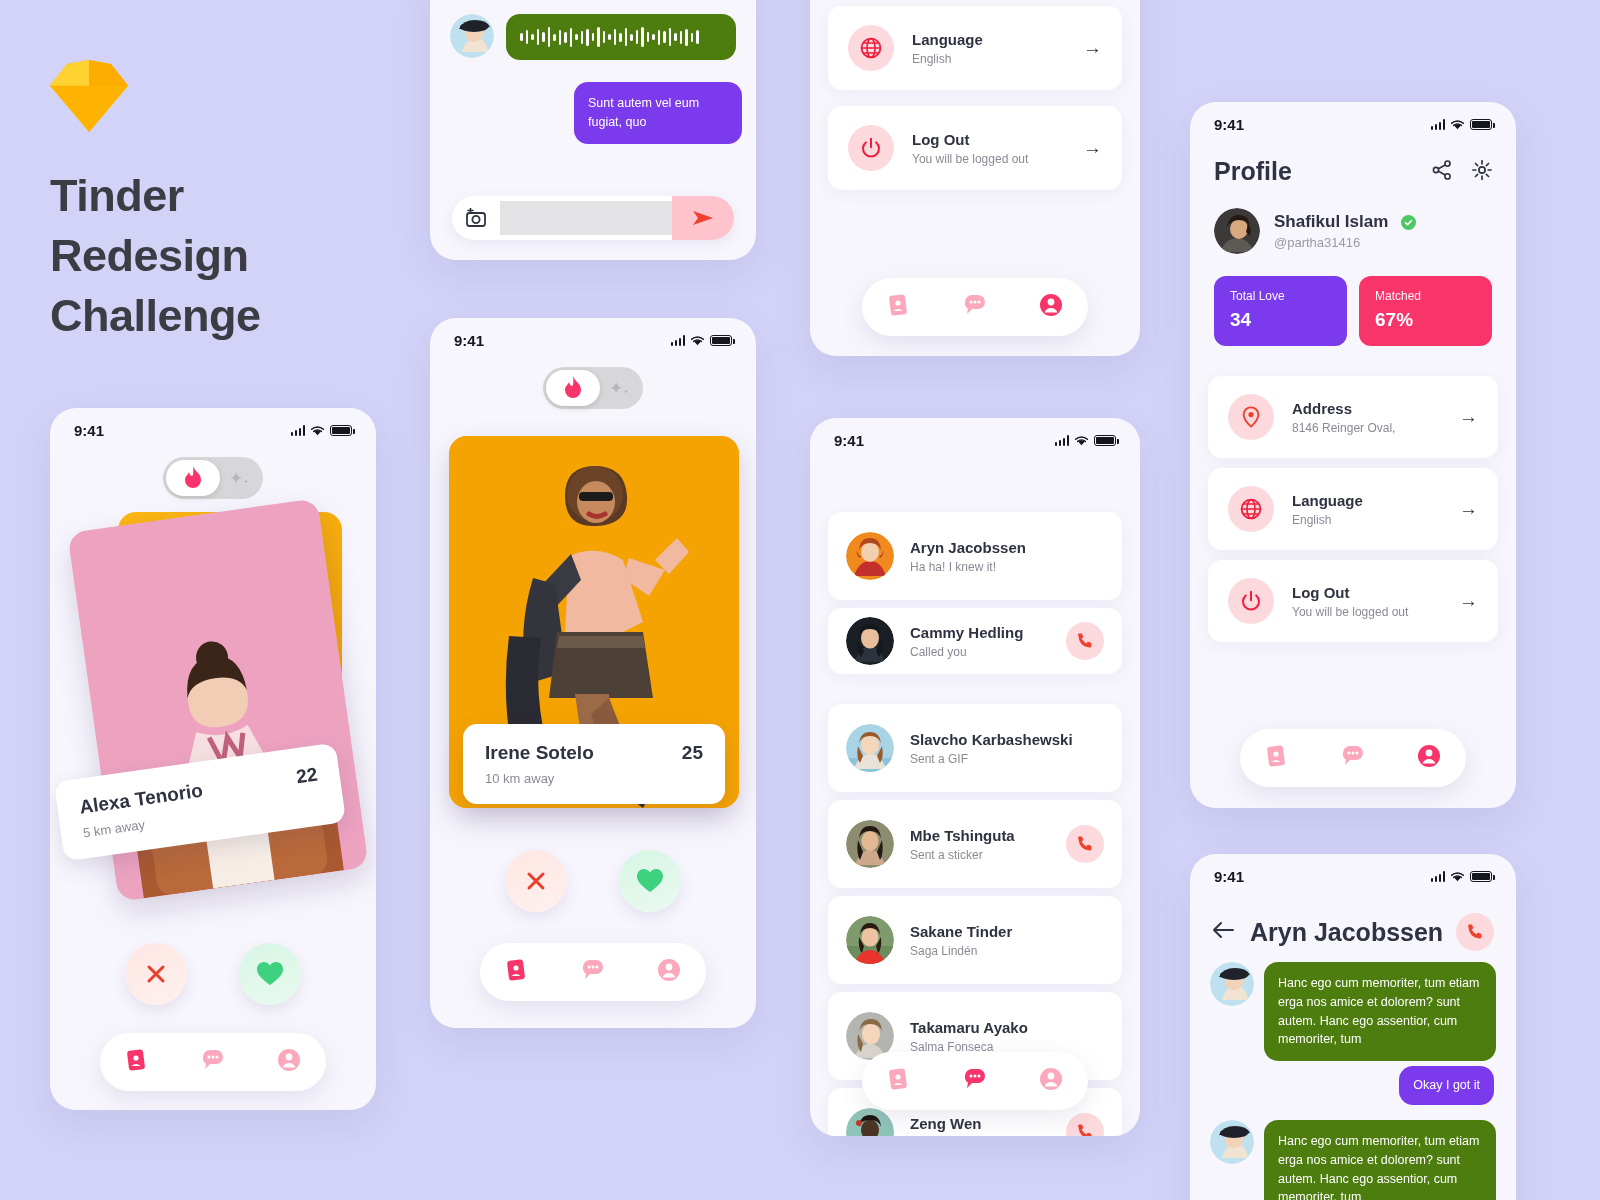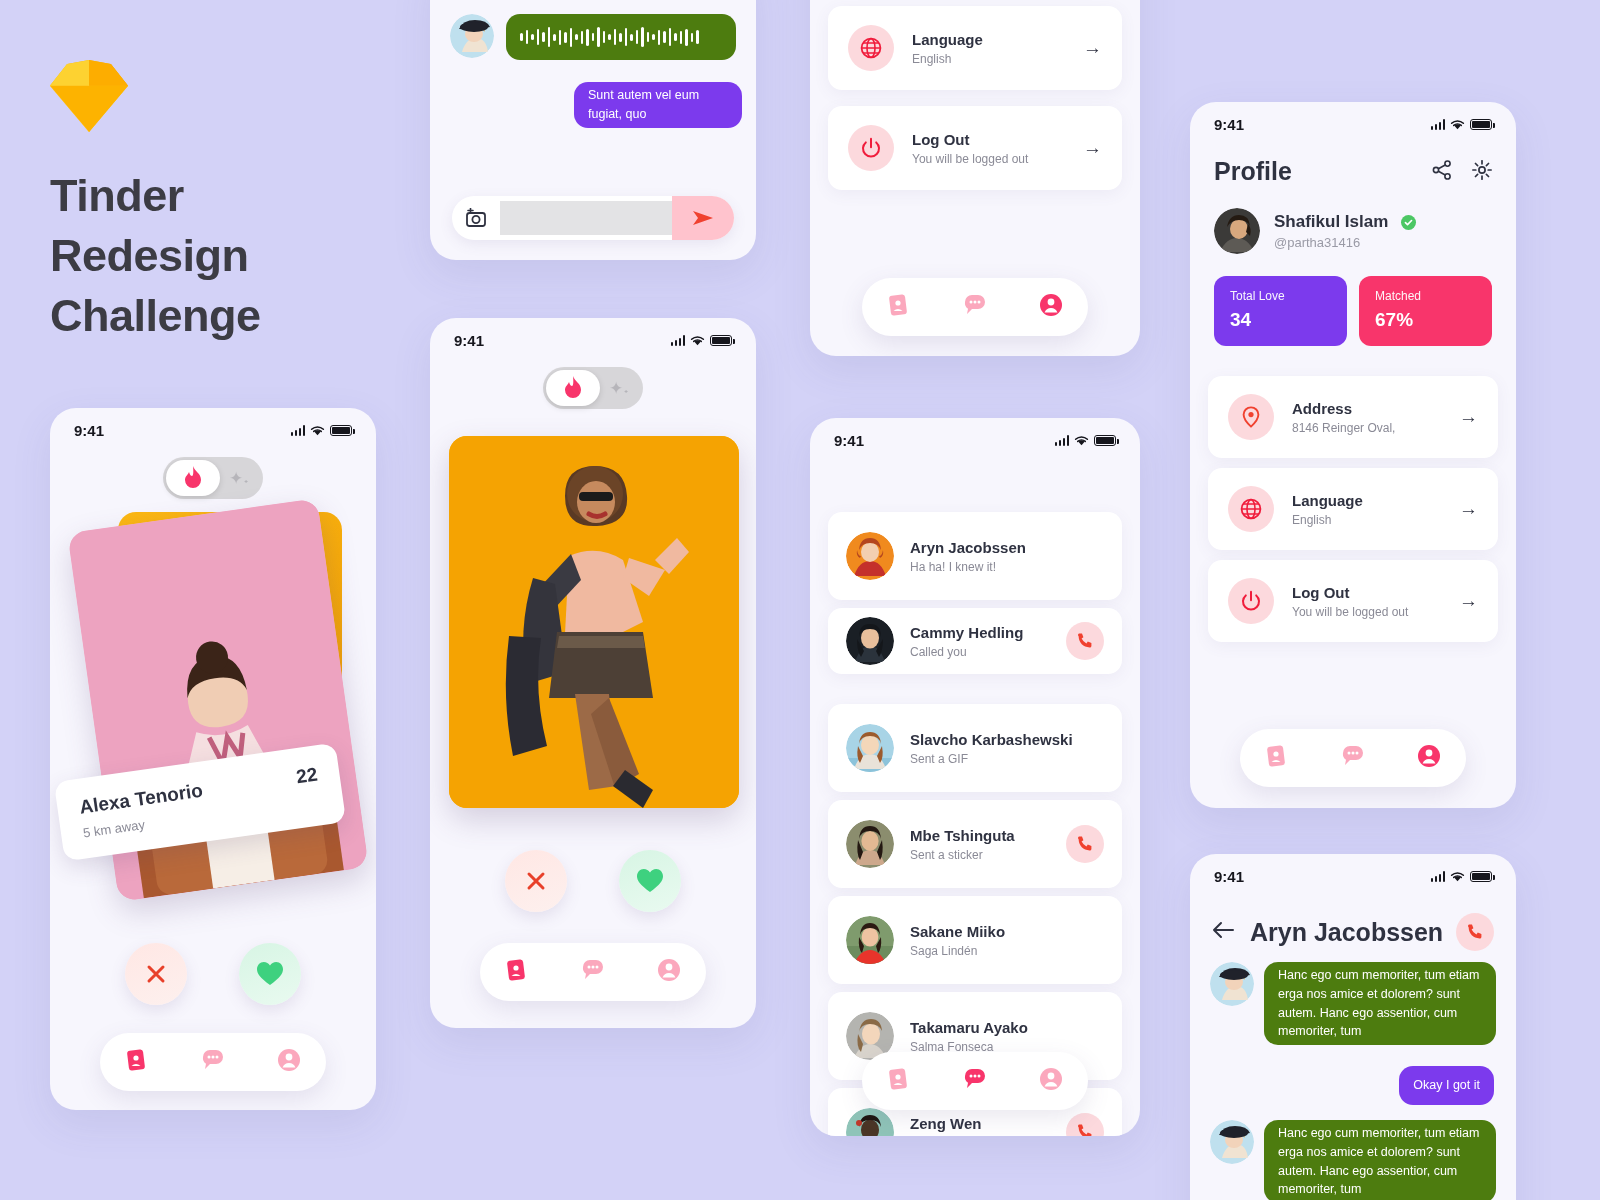--- a/index.html
+++ b/index.html
@@ -120,21 +120,21 @@
   .prof-header { display: flex; align-items: center; justify-content: space-between; }
   .prof-user { display: flex; align-items: center; }
   .prof-name { font-size: 17px; font-weight: bold; color: #2f3241; }
   .prof-handle { font-size: 13px; color: #9a9aa6; margin-top: 3px; }
   .verified { width: 15px; height: 15px; border-radius: 50%; background: #4cc764;
     display: inline-flex; align-items: center; justify-content: center; margin-left: 8px; vertical-align: middle; }
   .stat-card { flex: 1; border-radius: 12px; padding: 13px 16px 15px 16px; color: #fff; }
   .stat-label { font-size: 12px; opacity: .95; }
   .stat-value { font-size: 19px; font-weight: bold; margin-top: 6px; }
   
-  .bubble { border-radius: 14px; padding: 4px 14px; font-size: 12.5px; line-height: 1.5; color: #fff; }
+  .bubble { border-radius: 14px; padding: 12px 14px; font-size: 12.5px; line-height: 1.5; color: #fff; }
   .bubble-pink { background: #4d7c0f; }
   .bubble-purple { background: #7c3aed; }
   .wave { display: flex; align-items: center; gap: 3px; height: 24px; }
   .wave i { display: block; width: 2.5px; background: #fff; border-radius: 2px; }
   
   .msg-bar { display: flex; align-items: center; background: #fff; border-radius: 22px; height: 44px; overflow: hidden;
     box-shadow: 0 4px 14px rgba(95,80,140,0.10); }
   .msg-input { flex: 1; height: 34px; background: #e3e3e5; }
   .msg-send { width: 62px; height: 44px; background: #ffc3cd; display: flex; align-items: center; justify-content: center; }
   .ph-img { width: 100%; height: 100%; display: block; }
@@ -367,20 +367,29 @@
       <path d="M206 124l22-22 12 14-20 22Z" fill="#f0b9a0"></path>
       <path d="M108 196h86l10 66h-104Z" fill="#4d4036"></path>
       <path d="M110 200h84l2 12h-88Z" fill="#6b5a49"></path>
       <path d="M126 258l14 96 28-4-8-92Z" fill="#9c6a47"></path>
       <path d="M160 262l30 76-24 14-24-74Z" fill="#8a5b3c"></path>
       <path d="M176 334l28 20-10 18-30-22Z" fill="#2a2a30"></path>
       <path d="M60 200q-8 60 4 120l34-10q-14-56-6-108Z" fill="#2b2b33"></path>
     </svg>
   </div>
 
+  <div class="info-slab" style="position:absolute; left:33px; top:406px; width:262px;">
+    <div style="display:flex; justify-content:space-between; align-items:flex-start;">
+      <div>
+        <div class="info-name">Irene Sotelo</div>
+        <div class="info-dist">10 km away</div>
+      </div>
+      <div class="info-age">25</div>
+    </div>
+  </div>
 
   <div class="actions" style="position:absolute; left:0; top:532px; width:326px;">
     <div class="act-btn act-no">
       <svg width="22" height="22" viewBox="0 0 22 22">
           <path d="M4 4 18 18 M18 4 4 18" stroke="#e8402a" stroke-width="3" stroke-linecap="round"></path>
         </svg>
     </div>
     <div class="act-btn act-yes">
       <svg width="26" height="24" viewBox="0 0 26 24">
           <path d="M13 23C3 15.5 0 11.5 0 7.2 0 3.2 3 0 6.8 0 9.4 0 11.6 1.4 13 3.6 14.4 1.4 16.6 0 19.2 0 23 0 26 3.2 26 7.2c0 4.3-3 8.3-13 15.8Z" fill="#3ed17f"></path>
@@ -570,21 +579,21 @@
       <svg class="ph-img" viewBox="0 0 48 48">
           <circle cx="24" cy="24" r="24" fill="#7f9b6d"></circle>
           <path d="M0 30h48v18H0Z" fill="#6d8c5e"></path>
           <path d="M8 48q6-14 16-14t16 14Z" fill="#e8342b"></path>
           <ellipse cx="24" cy="21" rx="8.4" ry="9.6" fill="#eec3a2"></ellipse>
           <path d="M14 19q1-12 10-12t10 12q-2-7-10-7t-10 7Z" fill="#2b1a12"></path>
           <path d="M13 21q-1 12 3 16l2-7Zm22 0q1 12-3 16l-2-7Z" fill="#2b1a12"></path>
         </svg>
     </span>
     <span class="chat-meta">
-      <span class="chat-name" style="display:block">Sakane Miiko</span>
+      <span class="chat-name" style="display:block">Sakane Tinder</span>
       <span class="chat-prev" style="display:block">Saga Lindén</span>
     </span>
   </div>
 
   <div class="chat-row" style="position:absolute; left:18px; top:574px; width:294px; height:88px;">
     <span class="avatar">
       <svg class="ph-img" viewBox="0 0 48 48">
           <circle cx="24" cy="24" r="24" fill="#b4b4b0"></circle>
           <path d="M8 46q6-14 16-14t16 14Z" fill="#d9d4cc"></path>
           <ellipse cx="25" cy="22" rx="9" ry="10.5" fill="#f3d6bb"></ellipse>

